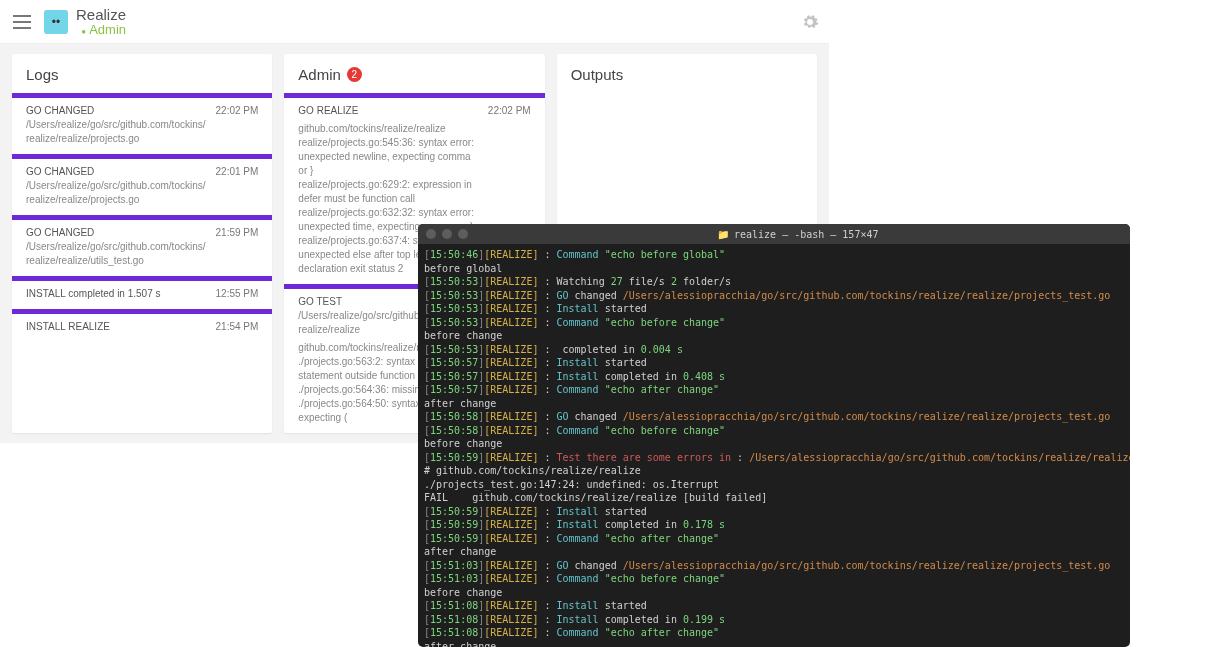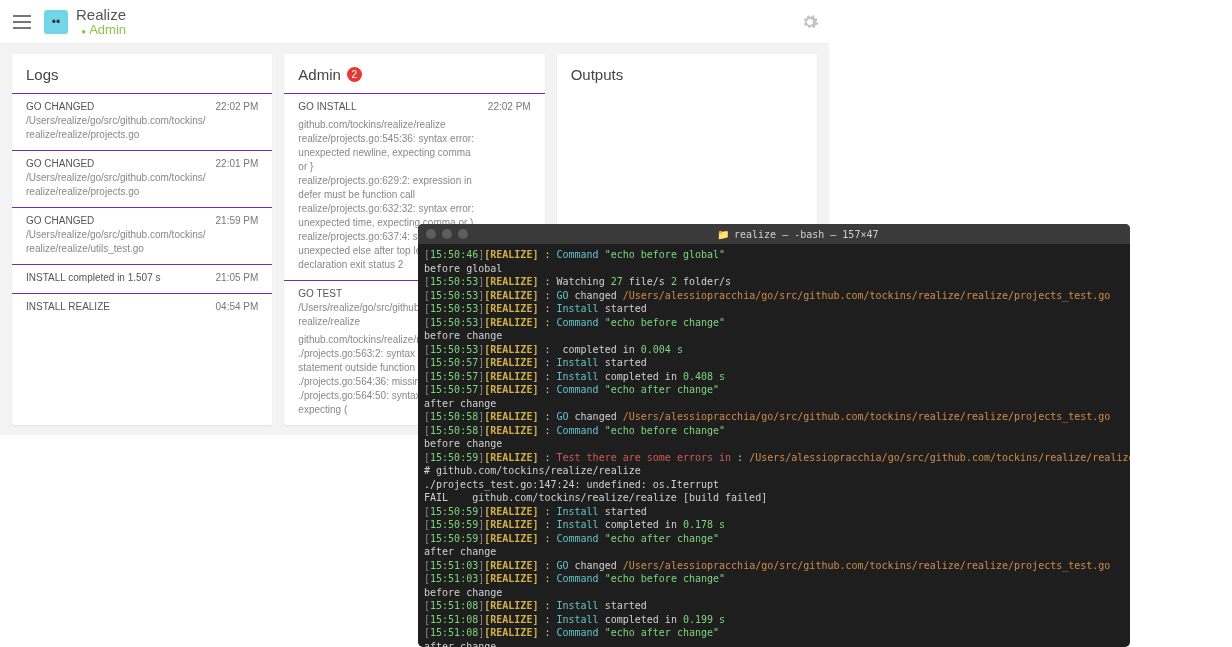--- a/index.html
+++ b/index.html
@@ -13,37 +13,37 @@
   .title { margin-left: 8px; }
   .title-main { font-size: 15px; color: #555; font-weight: 500; }
   .title-sub { font-size: 13px; color: #8bc34a; margin-top: -1px; text-align: right; }
   .title-sub::before { content:"●"; margin-right:3px; font-size:8px;}
   .spacer { flex: 1; }
   .gear { width: 18px; height: 18px; cursor: pointer; opacity: .5; }
   .panels { display: flex; gap: 12px; padding: 10px 12px; }
   .panel { background: #fff; flex: 1; border-radius: 2px; box-shadow: 0 1px 2px rgba(0,0,0,.07); min-width:0; }
   .panel-title { font-size: 15px; color: #444; padding: 12px 14px 10px; display:flex; align-items:center; gap:6px; }
   .badge { background: #e53935; color: #fff; border-radius: 50%; width: 15px; height: 15px; font-size: 10px; display:inline-flex; align-items:center; justify-content:center; }
-  .log-row { padding: 6px 14px 8px; border-top: 1px solid #6d28d9; font-size: 10px; color: #666; display:flex; gap:10px; line-height: 1.4; }
+  .log-row { padding: 6px 14px 8px; border-top: 5px solid #6d28d9; font-size: 10px; color: #666; display:flex; gap:10px; line-height: 1.4; }
   .log-main { flex:1; word-break: break-word; }
   .log-title-line { color: #555; font-weight: 500; }
   .log-path { color: #888; }
   .log-text { color: #888; margin-top:4px; }
   .log-time { color: #777; white-space: nowrap; }
 
   
   .terminal { position: absolute; left: 418px; top: 224px; width: 712px; height: 423px; background: #1e1e1e; border-radius: 5px; overflow: hidden; font-family: Menlo, Consolas, monospace; }
   .term-titlebar { height: 20px; background: #3a3a3a; display:flex; align-items:center; padding: 0 8px; font-size: 11px; color: #ccc; }
   .tdot { width: 10px; height: 10px; border-radius: 50%; background: #5d5d5d; margin-right: 6px; }
   .term-titlebar .ttext { flex:1; text-align:center; color:#cfcfcf; font-size:10px;}
   .folder-icon { color:#6cb7e6; margin-right:4px; }
   .term-body { padding: 4px 6px; font-size: 10px; line-height: 1.35; white-space: pre; color: #b7b7b7; overflow:hidden;}
   .g { color: #7dd67d; text-align: right; }     
   .c { color: #62c3c8; }     
-  .y { color: #d3b04a; font-weight: bold; }     
+  .y { color: #d3b04a; }     
   .o { color: #d28b4a; }     
   .r { color: #d05858; }     
   .w { color: #d0d0d0; }     
   .bb { color: #888; }       
 </style>
 </head>
 <body>
 
 <div class="app">
   <div class="topbar">
@@ -89,40 +89,40 @@
             <div class="log-main">
               <div class="log-title-line">GO CHANGED</div>
               <div class="log-path">/Users/realize/go/src/github.com/tockins/realize/realize/utils_test.go</div>
             </div>
             <div class="log-time">21:59 PM</div>
           </div>
           <div class="log-row">
             <div class="log-main">
               <div class="log-title-line">INSTALL completed in 1.507 s</div>
             </div>
-            <div class="log-time">21:05 PM</div>
+            <div class="log-time">12:55 PM</div>
           </div>
           <div class="log-row">
             <div class="log-main">
               <div class="log-title-line">INSTALL REALIZE</div>
             </div>
-            <div class="log-time">04:54 PM</div>
+            <div class="log-time">21:54 PM</div>
           </div>
         </div>
     </div>
 
     <div class="panel">
       <div class="panel-title">
         <span>Admin</span>
         <span class="badge">2</span>
       </div>
       <div id="errors-body">
           <div class="log-row">
             <div class="log-main">
-              <div class="log-title-line">GO INSTALL</div>
+              <div class="log-title-line">GO REALIZE</div>
               <div class="log-text">github.com/tockins/realize/realize<br>realize/projects.go:545:36: syntax error: unexpected newline, expecting comma or }<br>realize/projects.go:629:2: expression in defer must be function call realize/projects.go:632:32: syntax error: unexpected time, expecting comma or ) realize/projects.go:637:4: syntax error: unexpected else after top level declaration exit status 2</div>
             </div>
             <div class="log-time">22:02 PM</div>
           </div>
           <div class="log-row">
             <div class="log-main">
               <div class="log-title-line">GO TEST</div>
               <div class="log-path">/Users/realize/go/src/github.com/tockins/realize/realize</div>
               <div class="log-text">github.com/tockins/realize/realiz<br>./projects.go:563:2: syntax erro<br>statement outside function bo<br>./projects.go:564:36: missing f<br>./projects.go:564:50: syntax er<br>expecting (</div>
             </div>

